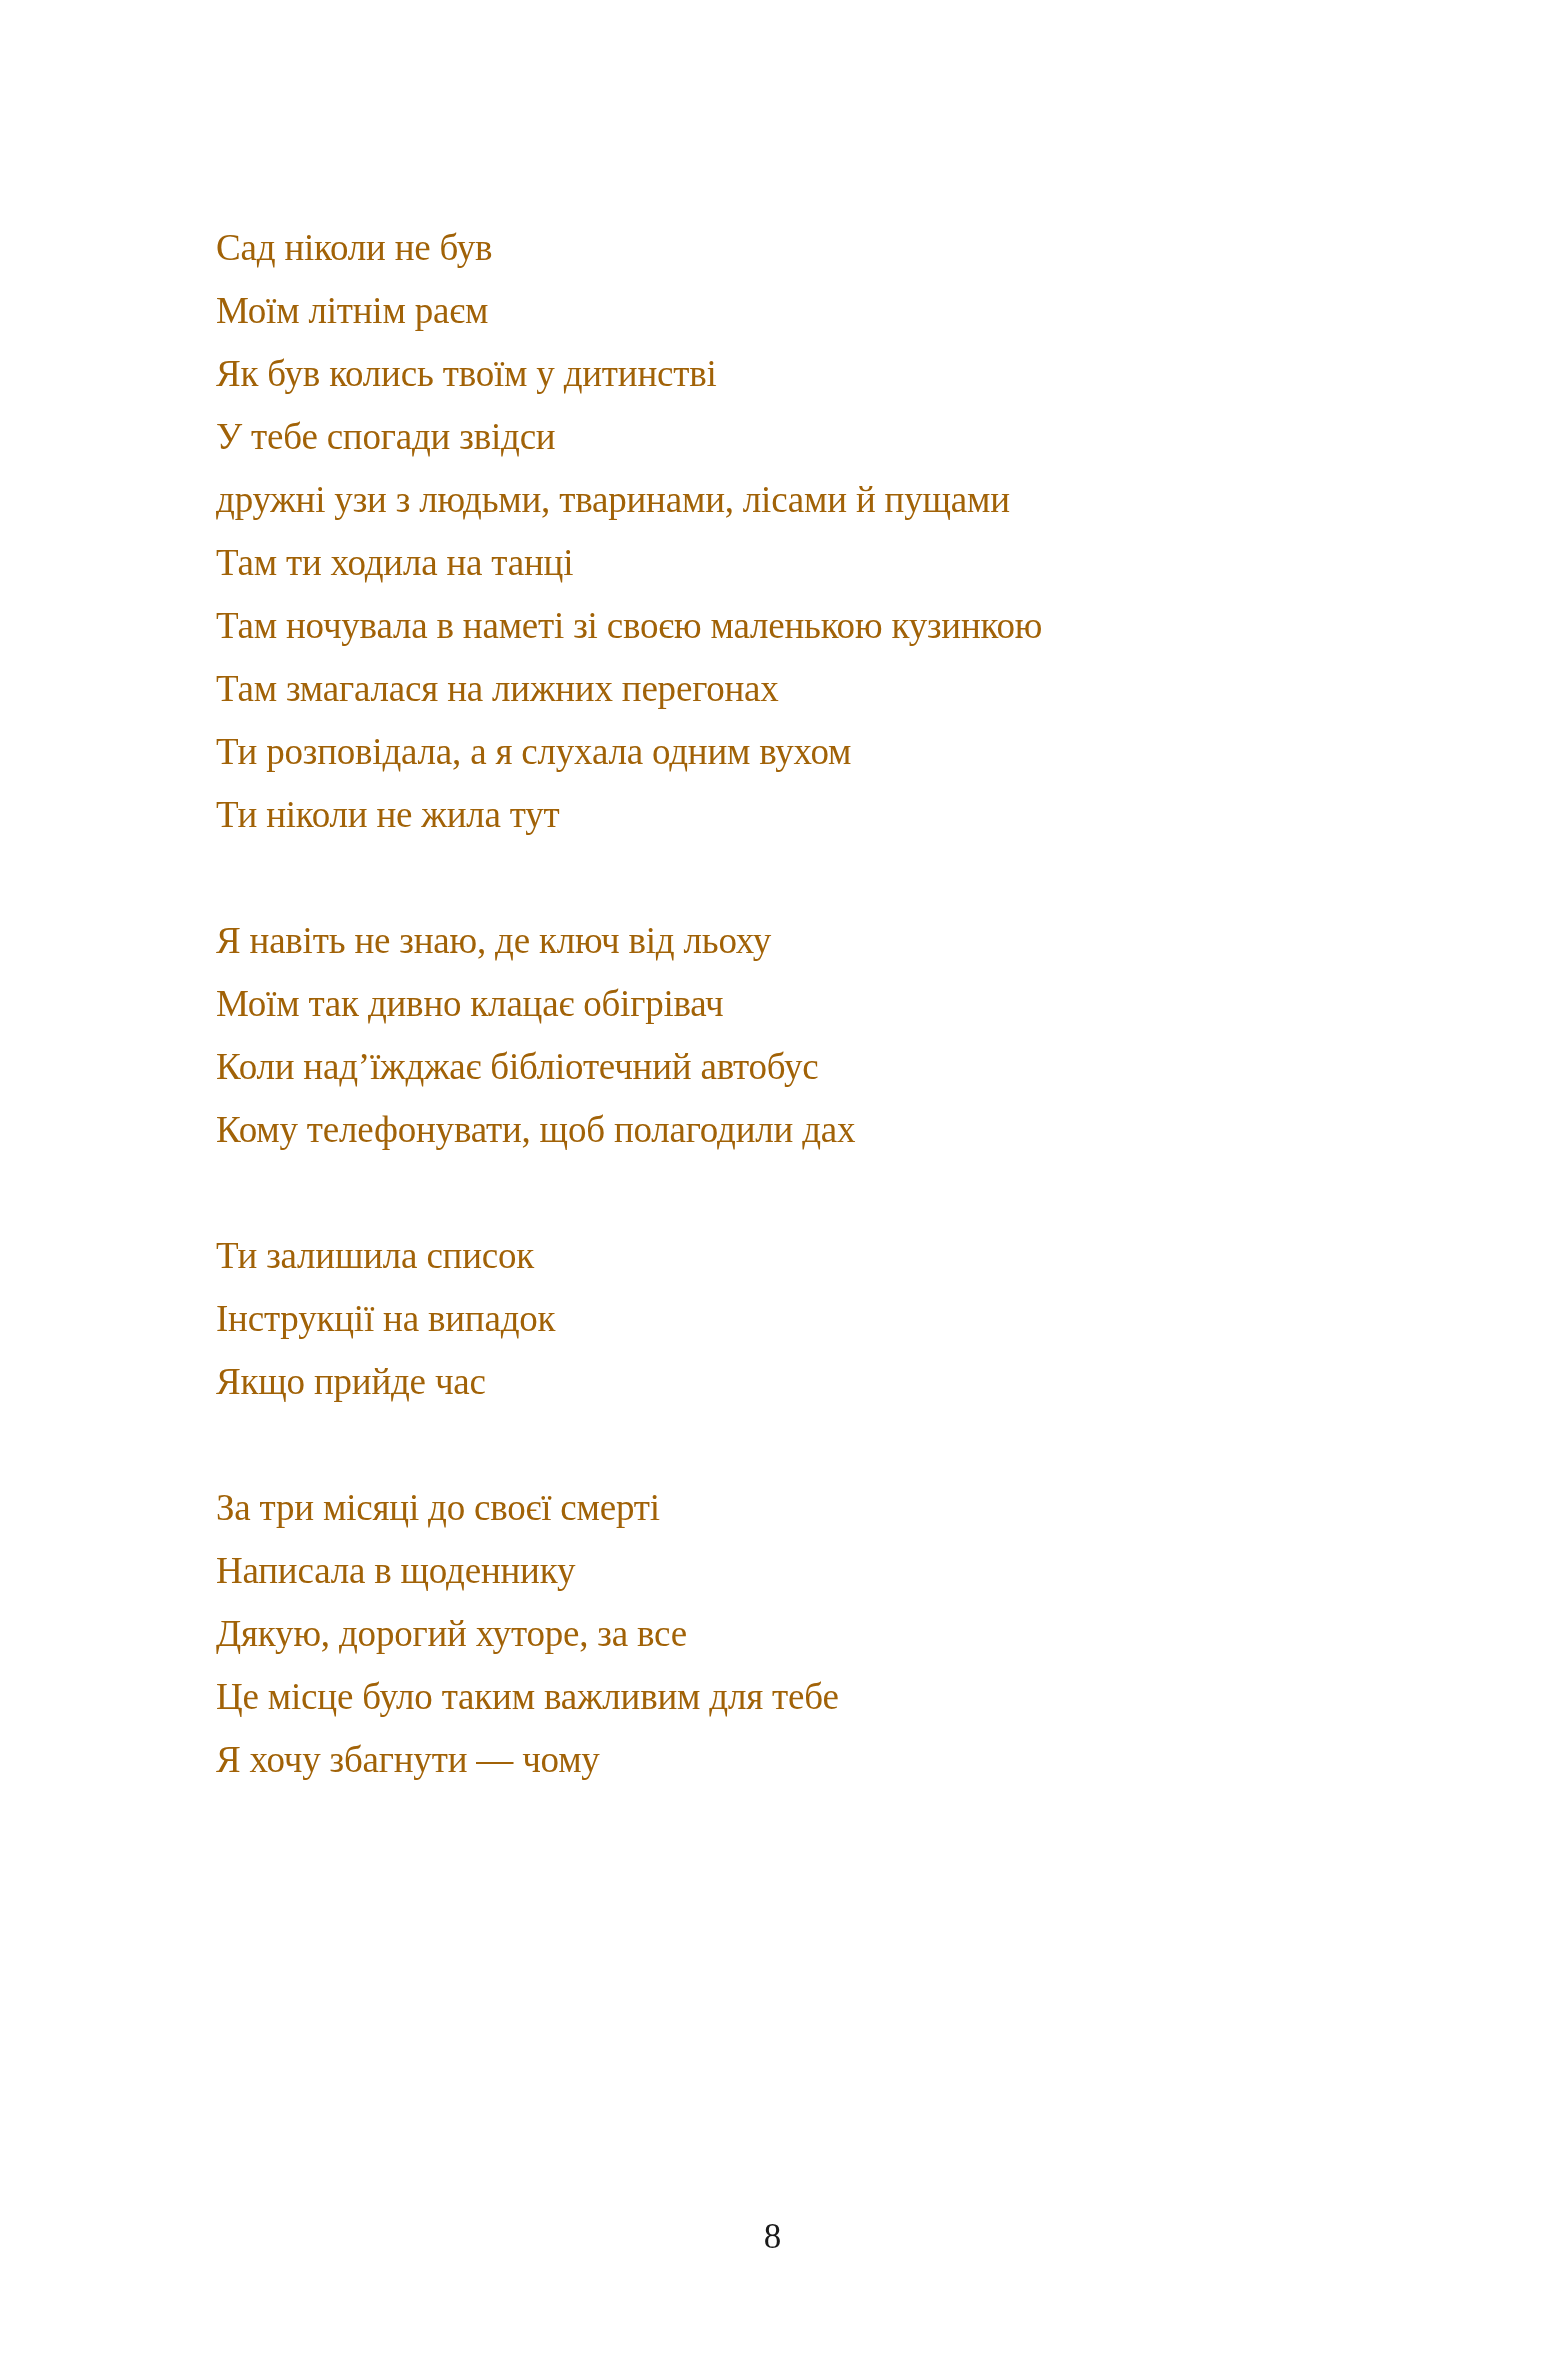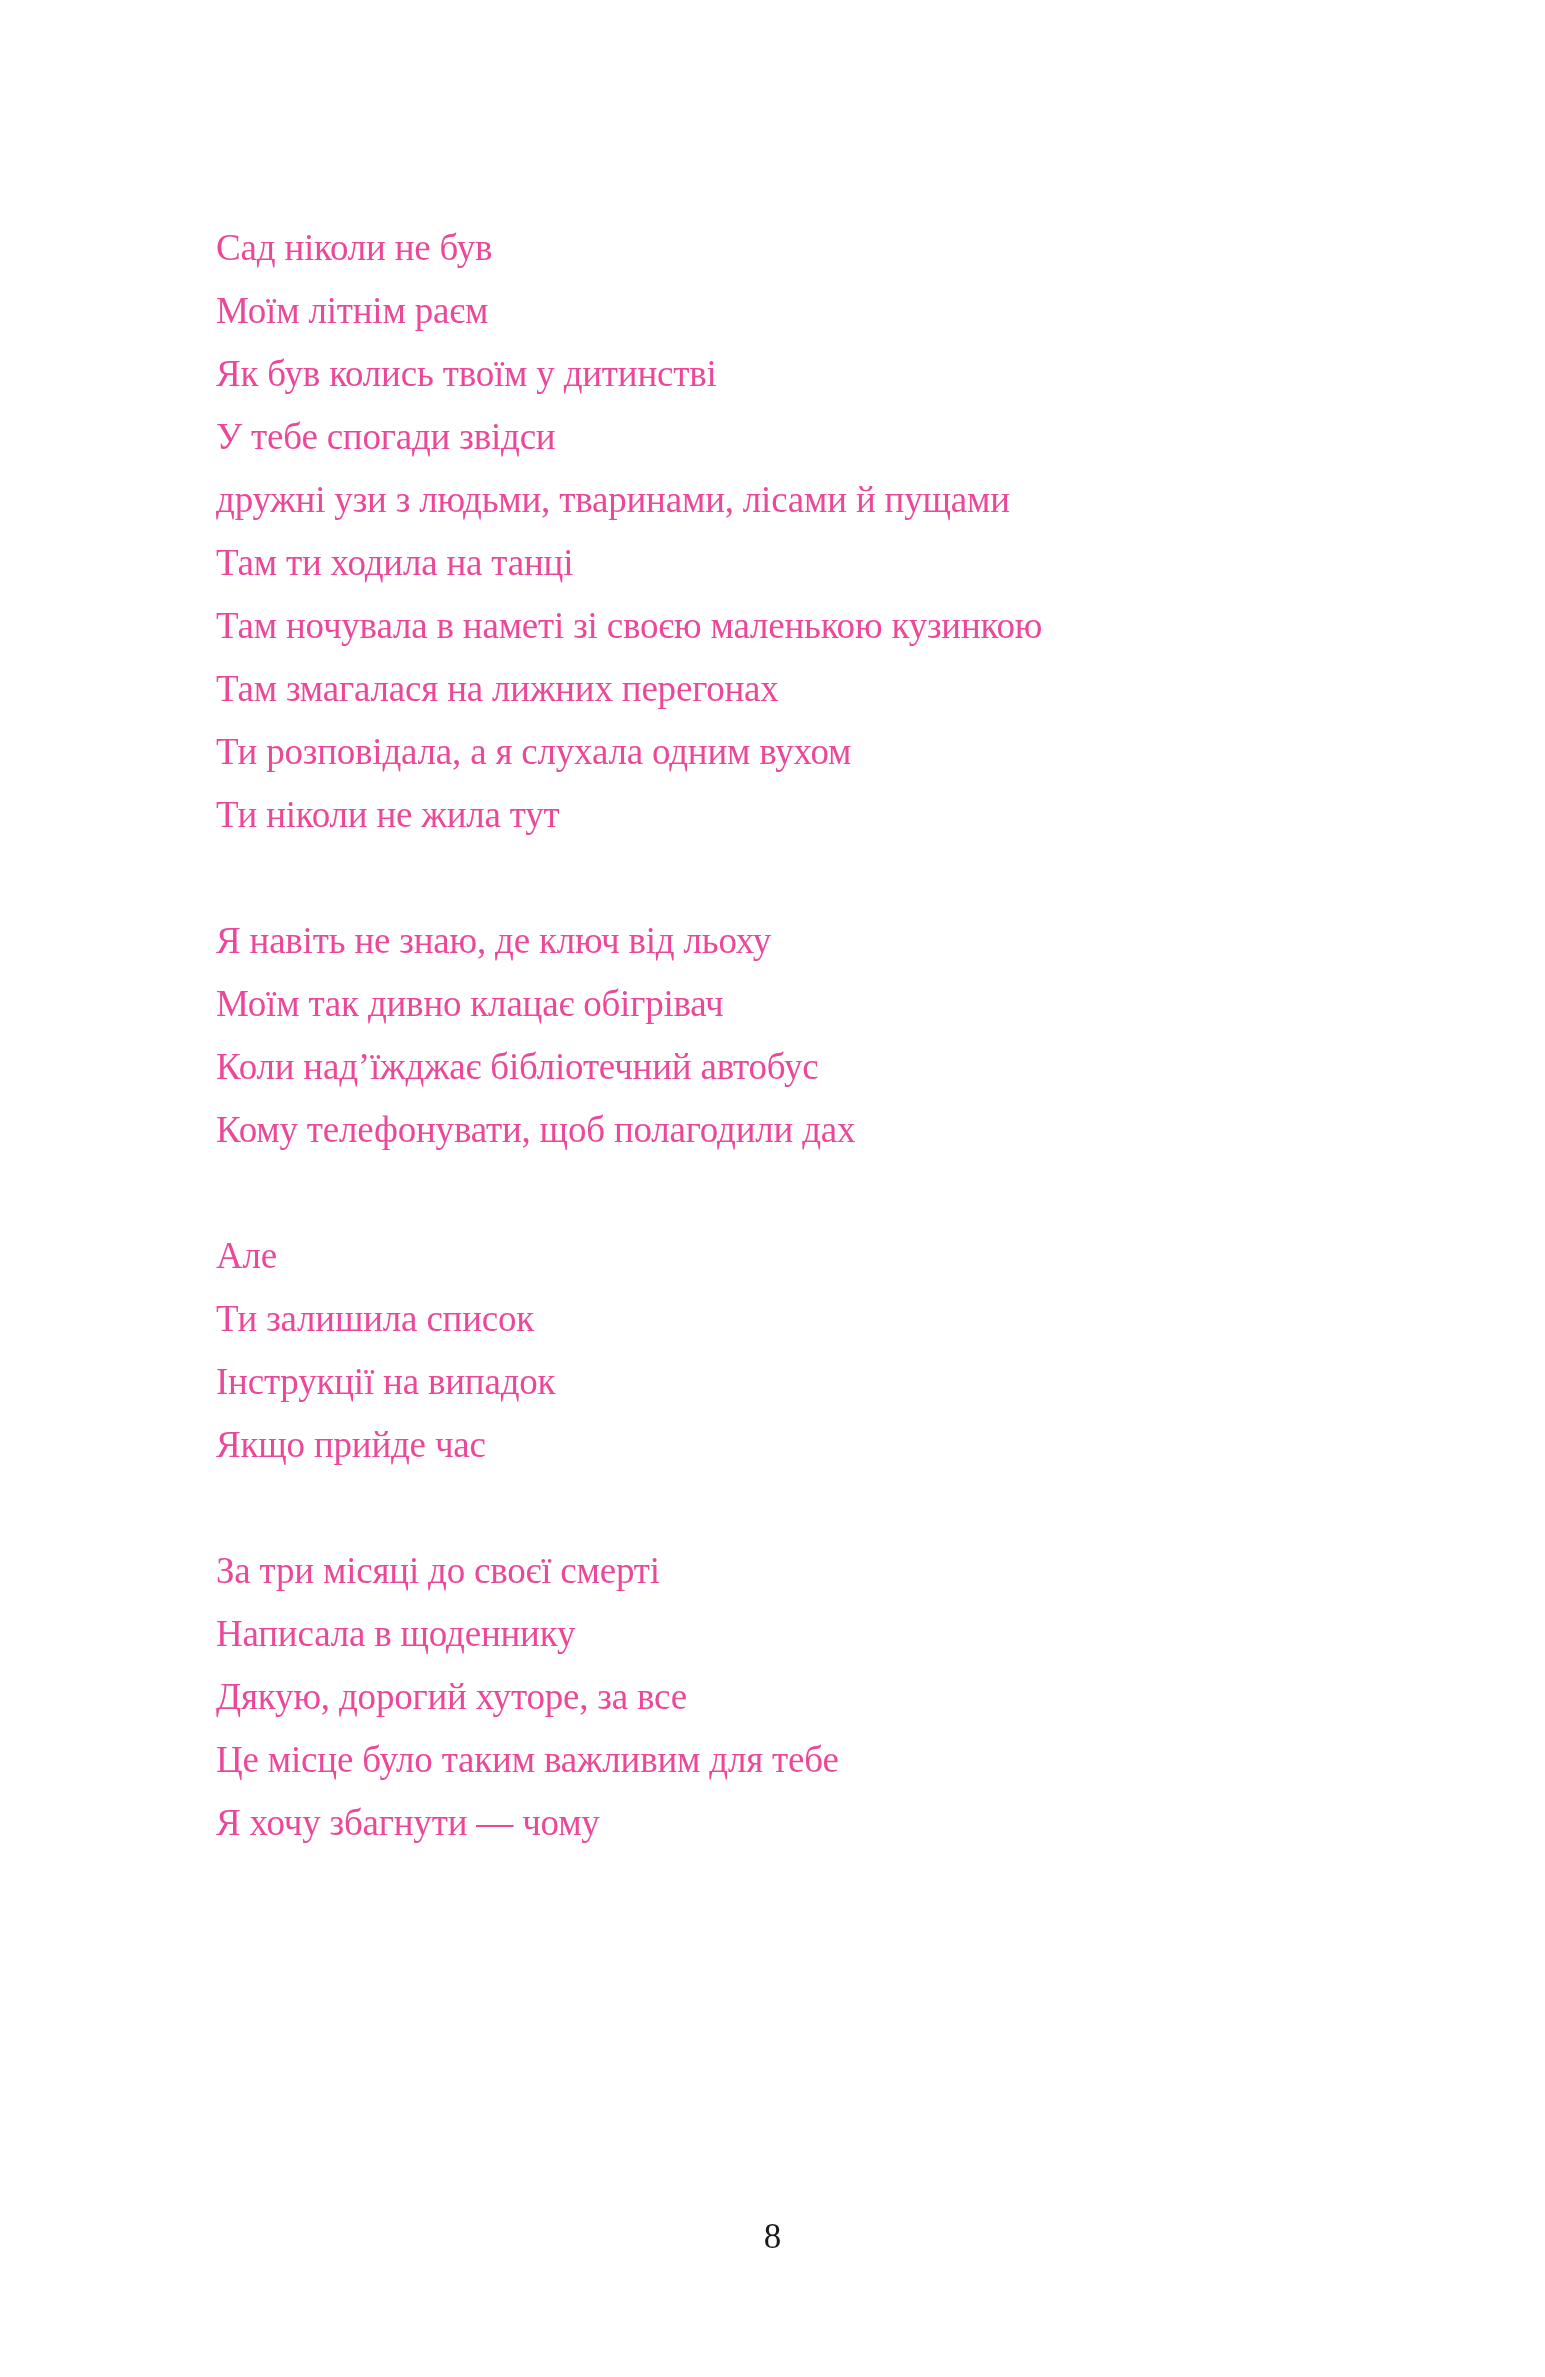--- a/index.html
+++ b/index.html
@@ -4,21 +4,21 @@
 <style>
   html, body { margin: 0; padding: 0; background: #ffffff; }
   body { width: 1545px; height: 2377px; position: relative; overflow: hidden; }
   .page {
     position: absolute; left: 0; top: 0; width: 1545px; height: 2377px;
     background: #ffffff;
   }
   .poem {
     position: absolute; left: 216px; top: 216px; width: 1127px;
     font-family: "Liberation Serif", "DejaVu Serif", serif;
-    font-size: 37px; line-height: 63px; color: #ec4899;
+    font-size: 37px; line-height: 63px; color: #a16207;
     letter-spacing: -0.2px;
   }
   .stanza { margin: 0 0 63px 0; }
   .line { display: block; white-space: nowrap; height: 63px; }
   .line.italic { }
   .page-number {
     position: absolute; left: 0; width: 1545px; top: 2217px;
     text-align: center;
     font-family: "Liberation Serif", "DejaVu Serif", serif;
     font-size: 35px; color: #1a1a1a;
@@ -41,21 +41,20 @@
       <span class="line">Ти розповідала, а я слухала одним вухом</span>
       <span class="line">Ти ніколи не жила тут</span>
     </div>
     <div class="stanza">
       <span class="line">Я навіть не знаю, де ключ від льоху</span>
       <span class="line">Моїм так дивно клацає обігрівач</span>
       <span class="line">Коли над’їжджає бібліотечний автобус</span>
       <span class="line">Кому телефонувати, щоб полагодили дах</span>
     </div>
     <div class="stanza">
-      <span class="line">Але</span>
       <span class="line">Ти залишила список</span>
       <span class="line">Інструкції на випадок</span>
       <span class="line">Якщо прийде час</span>
     </div>
     <div class="stanza">
       <span class="line">За три місяці до своєї смерті</span>
       <span class="line">Написала в щоденнику</span>
       <span class="line italic">Дякую, дорогий хуторе, за все</span>
       <span class="line">Це місце було таким важливим для тебе</span>
       <span class="line">Я хочу збагнути — чому</span>

